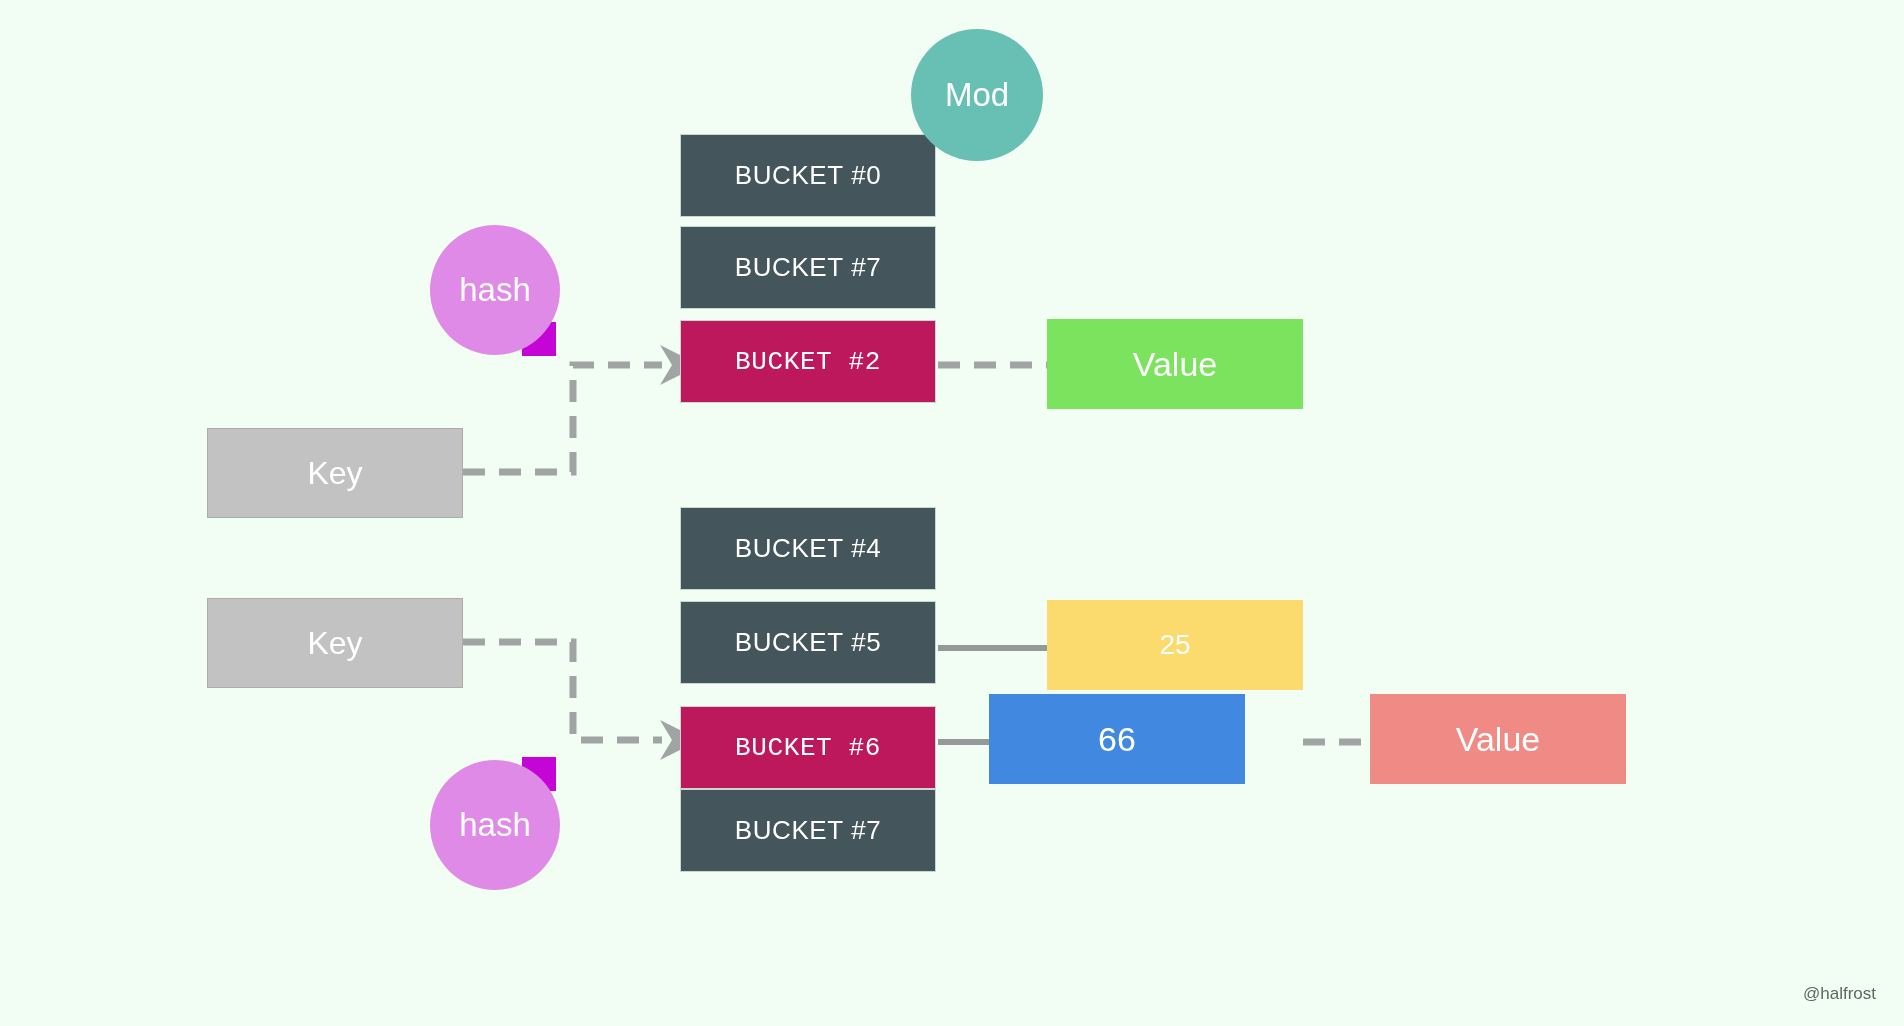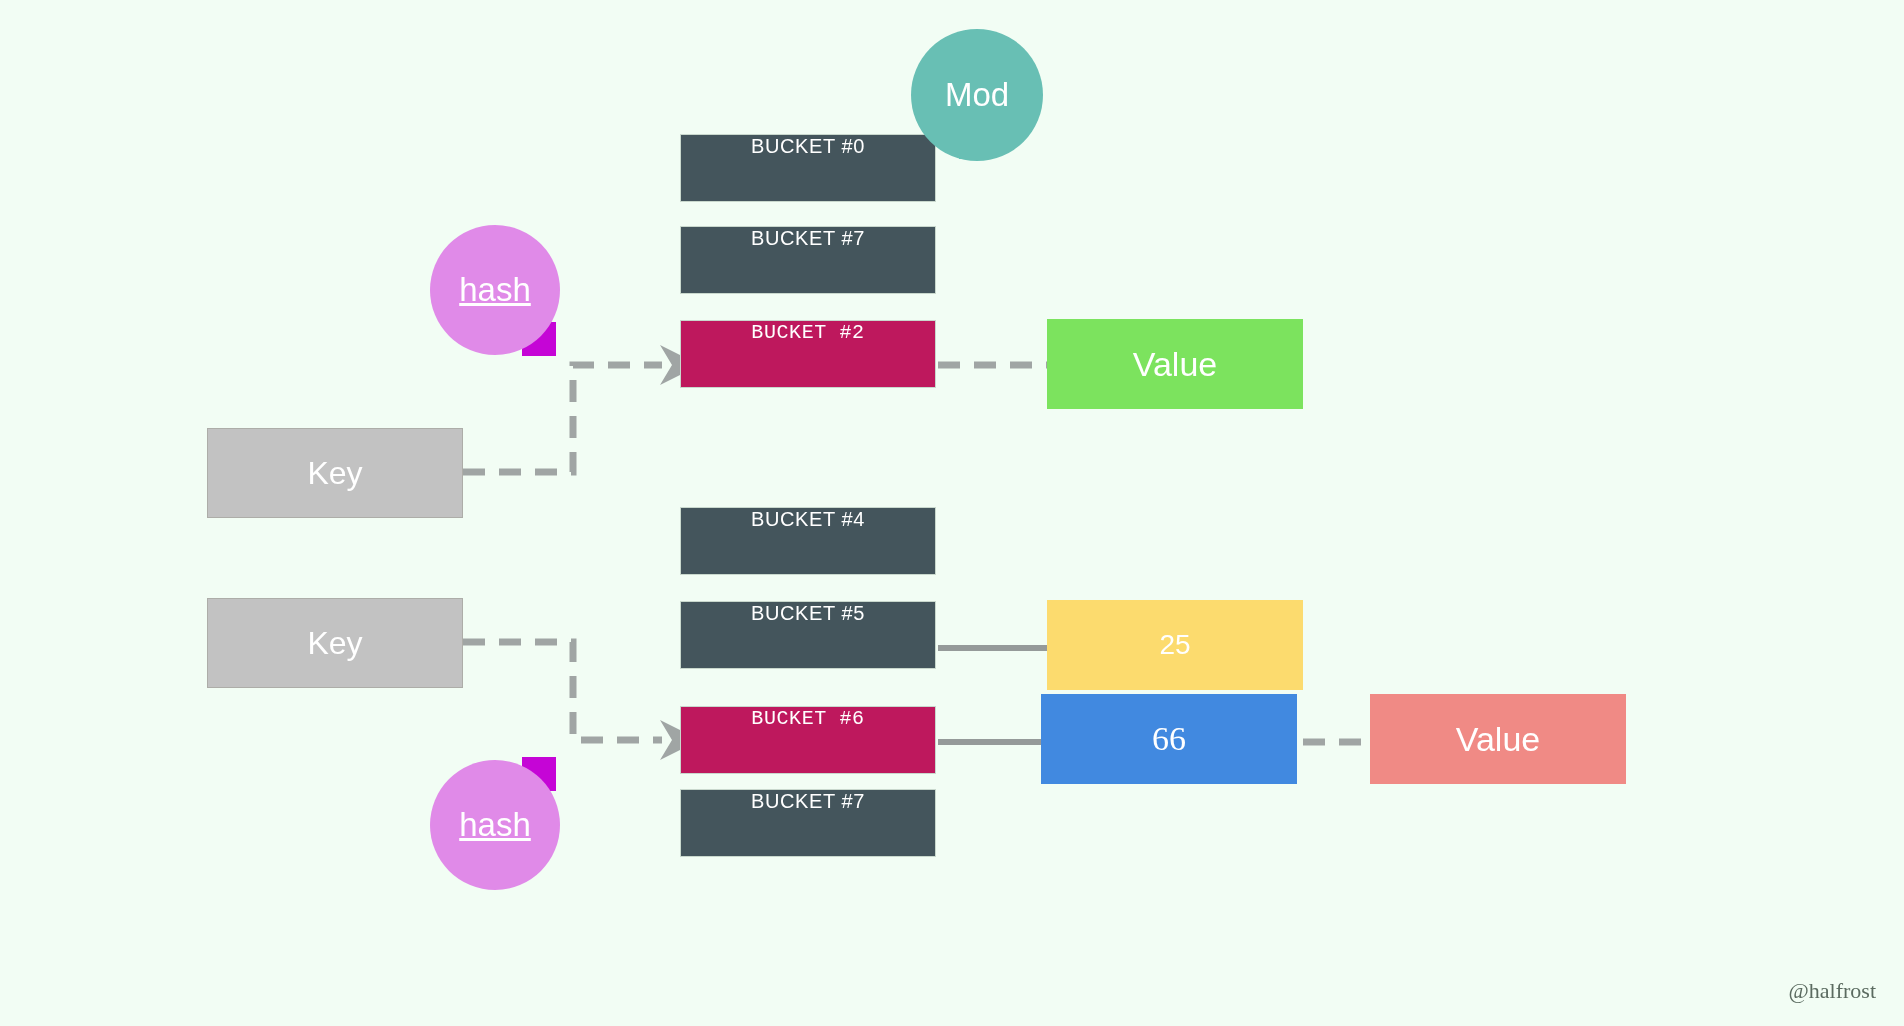--- a/index.html
+++ b/index.html
@@ -24,43 +24,44 @@
     width: 1904px;
     height: 1026px;
     pointer-events: none;
   }
 
   
   .bucket {
     position: absolute;
     left: 680px;
     width: 256px;
-    height: 68px;
-    box-sizing: border-box;
-    display: flex;
-    justify-content: center;
-    color: #ffffff;
-    font-size: 20px;
-    letter-spacing: 0.6px;
-    background: #44555c;
-    border: 1px solid #c9d8cd;
-  }
-  .bucket.highlight {
-    background: #be185d;
-    font-family: Liberation Mono, monospace;
-  }
-
-  
-  .box {
-    position: absolute;
+    height: 83px;
     box-sizing: border-box;
     display: flex;
     align-items: center;
     justify-content: center;
     color: #ffffff;
+    font-size: 26px;
+    letter-spacing: 0.6px;
+    background: #44555c;
+    border: 1px solid #c9d8cd;
+  }
+  .bucket.highlight {
+    background: #be185d;
+    font-family: Liberation Mono, monospace;
+  }
+
+  
+  .box {
+    position: absolute;
+    box-sizing: border-box;
+    display: flex;
+    align-items: center;
+    justify-content: center;
+    color: #ffffff;
   }
   .key-box {
     width: 256px;
     height: 90px;
     background: #c2c2c2;
     border: 1px solid #adada8;
     font-size: 32px;
     text-align: right;
   }
   .value-green {
@@ -81,45 +82,43 @@
   }
   .slot-yellow {
     left: 1047px;
     top: 600px;
     width: 256px;
     height: 90px;
     background: #fcdb6e;
     font-size: 28px;
   }
   .slot-blue {
-    left: 1041px;
+    left: 989px;
     top: 694px;
     width: 256px;
     height: 90px;
     background: #4189e0;
     font-size: 34px;
-    font-family: Liberation Serif, serif;
   }
 
   
   .bubble {
     position: absolute;
     border-radius: 50%;
     display: flex;
     align-items: center;
     justify-content: center;
     color: #ffffff;
     z-index: 3;
   }
   .bubble-hash {
     width: 130px;
     height: 130px;
     background: #e08ae8;
     font-size: 33px;
-    text-decoration: underline;
   }
   .bubble-mod {
     width: 132px;
     height: 132px;
     background: #68bfb4;
     font-size: 33px;
   }
   .tail {
     position: absolute;
     width: 34px;
@@ -128,22 +127,21 @@
   }
   .tail-magenta { background: #c505d6; }
   .tail-teal    { background: #4ad9c4; }
 
   
   .watermark {
     position: absolute;
     right: 28px;
     bottom: 22px;
     color: #5b6b60;
-    font-size: 22px;
-    font-family: Liberation Serif, serif;
+    font-size: 17px;
   }
 </style>
 </head>
 <body>
 
 <div id="canvas">
 
   <svg id="wires" viewBox="0 0 1904 1026" width="1904" height="1026" xmlns="http://www.w3.org/2000/svg">
 
     <path d="M 463 472 H 573 V 365 H 662" fill="none" stroke="#a0a5a4" stroke-width="7" stroke-dasharray="22 14" stroke-linecap="butt"></path>

